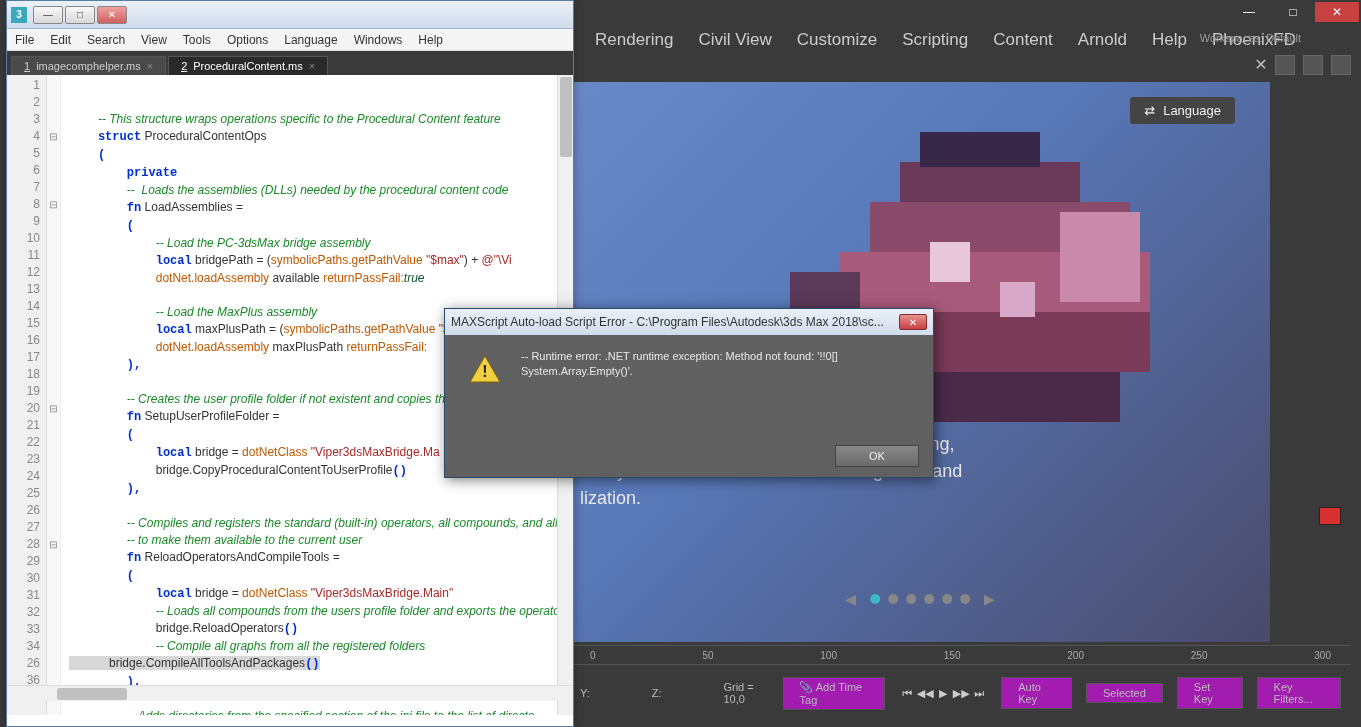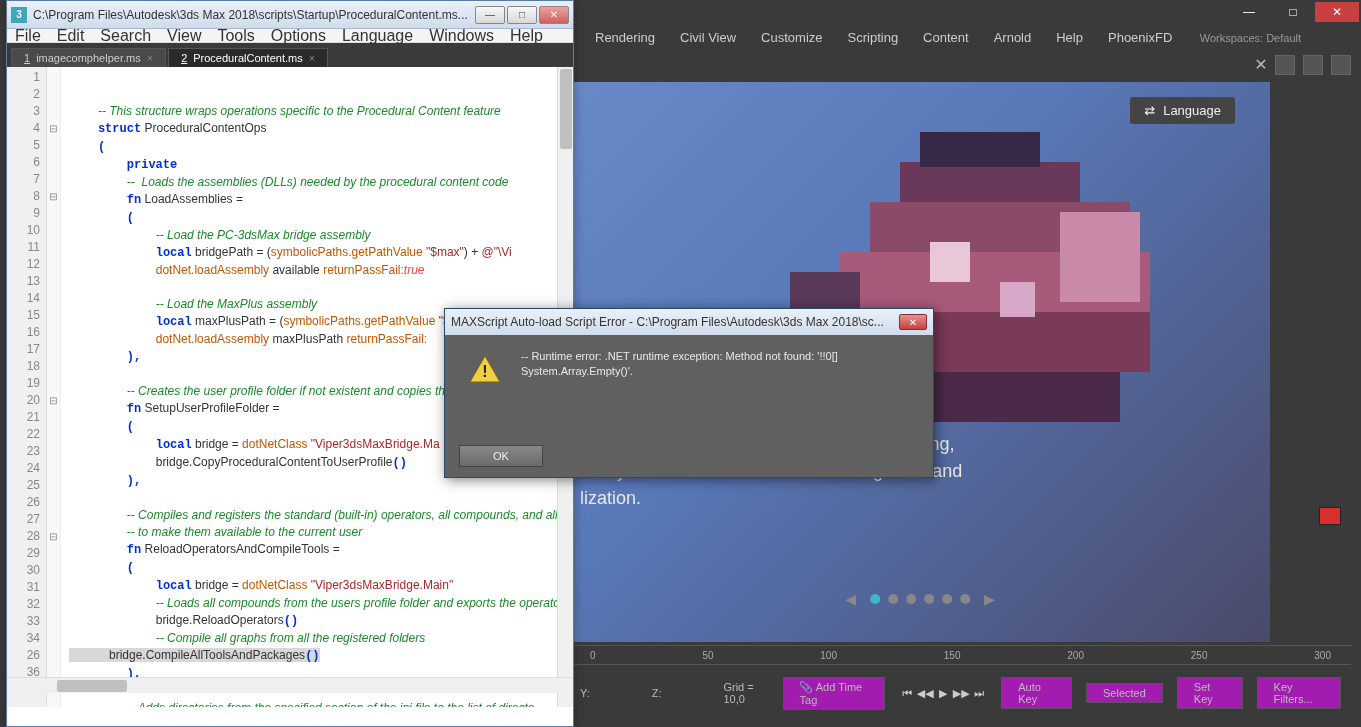--- a/index.html
+++ b/index.html
@@ -1,20 +1,20 @@
 <!DOCTYPE html>
 <html><head>
 <meta charset="utf-8">
 <style>
 * { margin:0; padding:0; box-sizing:border-box; font-family:"Segoe UI",Tahoma,sans-serif; }
 body { width:1361px; height:727px; background:#3a3a3a; overflow:hidden; position:relative; }
 
 
 .max-bg { position:absolute; left:0; top:0; width:1361px; height:727px; background:#3a3a3a; }
-.max-menubar { position:absolute; left:585px; top:30px; right:0; height:20px; display:flex; gap:25px; color:#ccc; font-size:13px; padding-left:10px; }
+.max-menubar { position:absolute; left:585px; top:30px; right:0; height:20px; display:flex; gap:25px; color:#ccc; font-size:17px; padding-left:10px; }
 .max-menubar span { cursor:default; }
 .max-workspace { position:absolute; right:60px; top:32px; color:#999; font-size:11px; }
 .max-close-x { position:absolute; right:90px; top:55px; width:20px; height:20px; color:#bbb; font-size:16px; text-align:center; cursor:pointer; }
 .max-toolbar-icons { position:absolute; right:10px; top:55px; display:flex; gap:8px; }
 .max-toolbar-icons div { width:20px; height:20px; background:#555; border:1px solid #666; }
 
 .viewport { position:absolute; left:570px; top:82px; width:700px; height:560px; background:linear-gradient(135deg,#6888c8 0%,#5878b8 40%,#4a4a6a 100%); overflow:hidden; }
 .teapot { position:absolute; left:210px; top:40px; width:380px; height:350px; }
 .teapot div { position:absolute; }
 .language-btn { position:absolute; right:35px; top:15px; background:#444; color:#eee; padding:6px 14px; font-size:13px; border-radius:3px; display:flex; align-items:center; gap:8px;}
@@ -42,56 +42,56 @@
 
 
 .editor-window { position:absolute; left:6px; top:0; width:568px; height:727px; background:#fff; border:1px solid #5a7aa8; box-shadow:0 0 10px rgba(0,0,0,0.3); }
 .editor-titlebar { height:28px; background:linear-gradient(#eaf0f8,#d0dcec); display:flex; align-items:center; padding:0 4px; border-bottom:1px solid #a8b8d0; }
 .editor-titlebar .icon3 { width:16px; height:16px; background:#3aaaba; color:#fff; font-size:10px; display:flex; align-items:center; justify-content:center; margin-right:6px; font-weight:bold;}
 .editor-titlebar .title { flex:1; font-size:12px; color:#333; white-space:nowrap; overflow:hidden; text-overflow:ellipsis; }
 .editor-win-ctrl { display:flex; gap:2px; }
 .editor-win-ctrl div { width:30px; height:18px; background:linear-gradient(#f8f8f8,#d8d8d8); border:1px solid #888; border-radius:2px; font-size:10px; display:flex; align-items:center; justify-content:center; color:#444; cursor:pointer;}
 .editor-win-ctrl .cl { background:linear-gradient(#f0a0a0,#d06060); color:#fff;}
 
-.editor-menubar { height:14px; background:#f4f4f4; display:flex; align-items:center; padding:0 8px; gap:16px; font-size:16px; color:#333; border-bottom:1px solid #ddd;}
+.editor-menubar { height:22px; background:#f4f4f4; display:flex; align-items:center; padding:0 8px; gap:16px; font-size:12px; color:#333; border-bottom:1px solid #ddd;}
 .editor-menubar span { cursor:pointer; }
 
 .editor-tabs { height:24px; background:#3a3a3a; display:flex; align-items:flex-end; padding-left:4px; }
 .editor-tab { padding:3px 12px; font-size:11px; color:#ccc; background:#4a4a4a; border:1px solid #555; border-bottom:none; margin-right:2px; cursor:pointer; display:flex; gap:6px;}
 .editor-tab.active { background:#2a2a2a; color:#fff; }
 .tab-x { color:#888; }
 
 .code-area { display:flex; height:640px; background:#fff; overflow:hidden; position:relative;}
 .gutter { width:40px; background:#f0f0f0; border-right:1px solid #ddd; text-align:right; padding:2px 6px 0 0; color:#888; font-family:Consolas,monospace; font-size:12px; line-height:17px;}
 .fold-gutter { width:14px; background:#f8f8f8; border-right:1px solid #eee; font-family:Consolas,monospace; font-size:10px; line-height:17px; color:#888; padding-top:2px;}
 .fold-gutter div { height:17px; text-align:center; }
 .code { flex:1; font-family:Consolas,monospace; font-size:12px; line-height:17px; padding:2px 0 0 8px; color:#333; white-space:pre; overflow:hidden;}
 .code .cm { color:#1a8a2a; font-style:italic; }
 .code .kw { color:#0030d0; font-weight:bold;font-family:Liberation Mono, monospace; }
 .code .str { color:#a82828; }
 .code .dn { color:#c05800; }
-.code .tr { color:#ef4444; font-style:italic;}
+.code .tr { color:#14532d; font-style:italic;}
 .code .hl { background:#d8d8d8; }
 .code-scroll-v { position:absolute; right:0; top:0; width:16px; height:100%; background:#f0f0f0; border-left:1px solid #ddd;}
 .code-scroll-v .thumb { position:absolute; left:2px; top:2px; width:12px; height:80px; background:#c0c0c0; border-radius:2px;}
 .code-scroll-h { position:absolute; left:0; bottom:14px; right:0; height:16px; background:#f0f0f0; border-top:1px solid #ddd; display:flex; align-items:center;}
 .code-scroll-h .thumb { width:70px; height:12px; background:#c0c0c0; margin-left:50px; border-radius:2px;}
 
 .editor-status { position:absolute; left:0; bottom:0; right:0; height:14px; background:#f0f0f0; border-top:1px solid #ccc; font-size:10px; color:#555; padding:0 4px; line-height:14px;}
 
 
 .dialog { position:absolute; left:444px; top:308px; width:490px; background:#606060; border:1px solid #2a4a6a; box-shadow:2px 2px 12px rgba(0,0,0,0.5); }
 .dialog-titlebar { height:26px; background:linear-gradient(#eaf0f8,#d0dcec); display:flex; align-items:center; padding:0 6px; font-size:12px; color:#333;}
 .dialog-titlebar .title { flex:1; white-space:nowrap; overflow:hidden; text-overflow:ellipsis;}
 .dialog-close { width:28px; height:16px; background:linear-gradient(#e89090,#c84040); border:1px solid #803030; border-radius:2px; color:#fff; font-size:10px; display:flex; align-items:center; justify-content:center; cursor:pointer;}
 .dialog-body { padding:14px 16px; min-height:100px; position:relative; background:#606060;}
 .warn-icon { position:absolute; left:24px; top:20px; width:32px; height:28px; }
 .warn-icon svg { width:32px; height:28px;}
 .dialog-msg { margin-left:60px; color:#e8e8e8; font-size:11px; line-height:1.4; }
-.dialog-footer { padding:10px 14px; display:flex; justify-content:flex-start; background:#606060;}
+.dialog-footer { padding:10px 14px; display:flex; justify-content:flex-end; background:#606060;}
 .dialog-ok { width:84px; height:22px; background:linear-gradient(#888,#6a6a6a); border:1px solid #444; color:#eee; font-size:11px; cursor:pointer;}
 </style>
 </head>
 <body>
 
 <div class="max-bg">
   <div class="win-ctrl-max">
     <div>—</div>
     <div>□</div>
     <div class="cl">✕</div>
@@ -181,21 +181,20 @@
     <span class="btn">Auto Key</span>
     <span class="btn">Selected</span>
     <span class="btn">Set Key</span>
     <span class="btn">Key Filters...</span>
   </div>
 </div>
 
 <div class="editor-window">
   <div class="editor-titlebar">
     <div class="icon3">3</div>
-    <div class="title">C:\Program Files\Autodesk\3ds Max 2018\scripts\Startup\ProceduralContent.ms...</div>
     <div class="editor-win-ctrl">
       <div>—</div>
       <div>□</div>
       <div class="cl">✕</div>
     </div>
   </div>
   <div class="editor-menubar">
     <span>File</span>
     <span>Edit</span>
     <span>Search</span>

